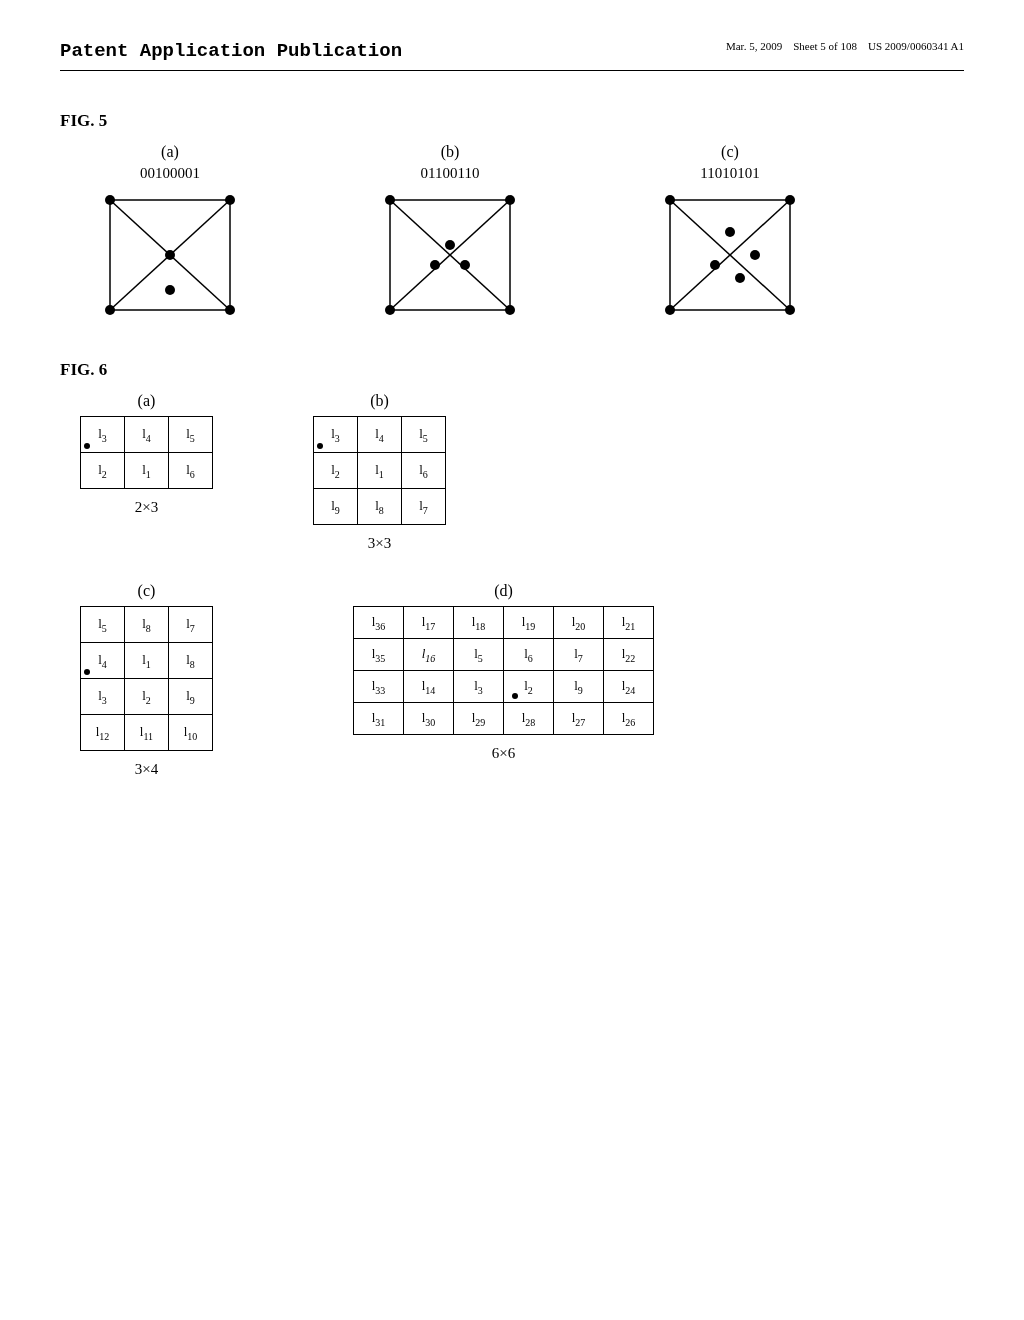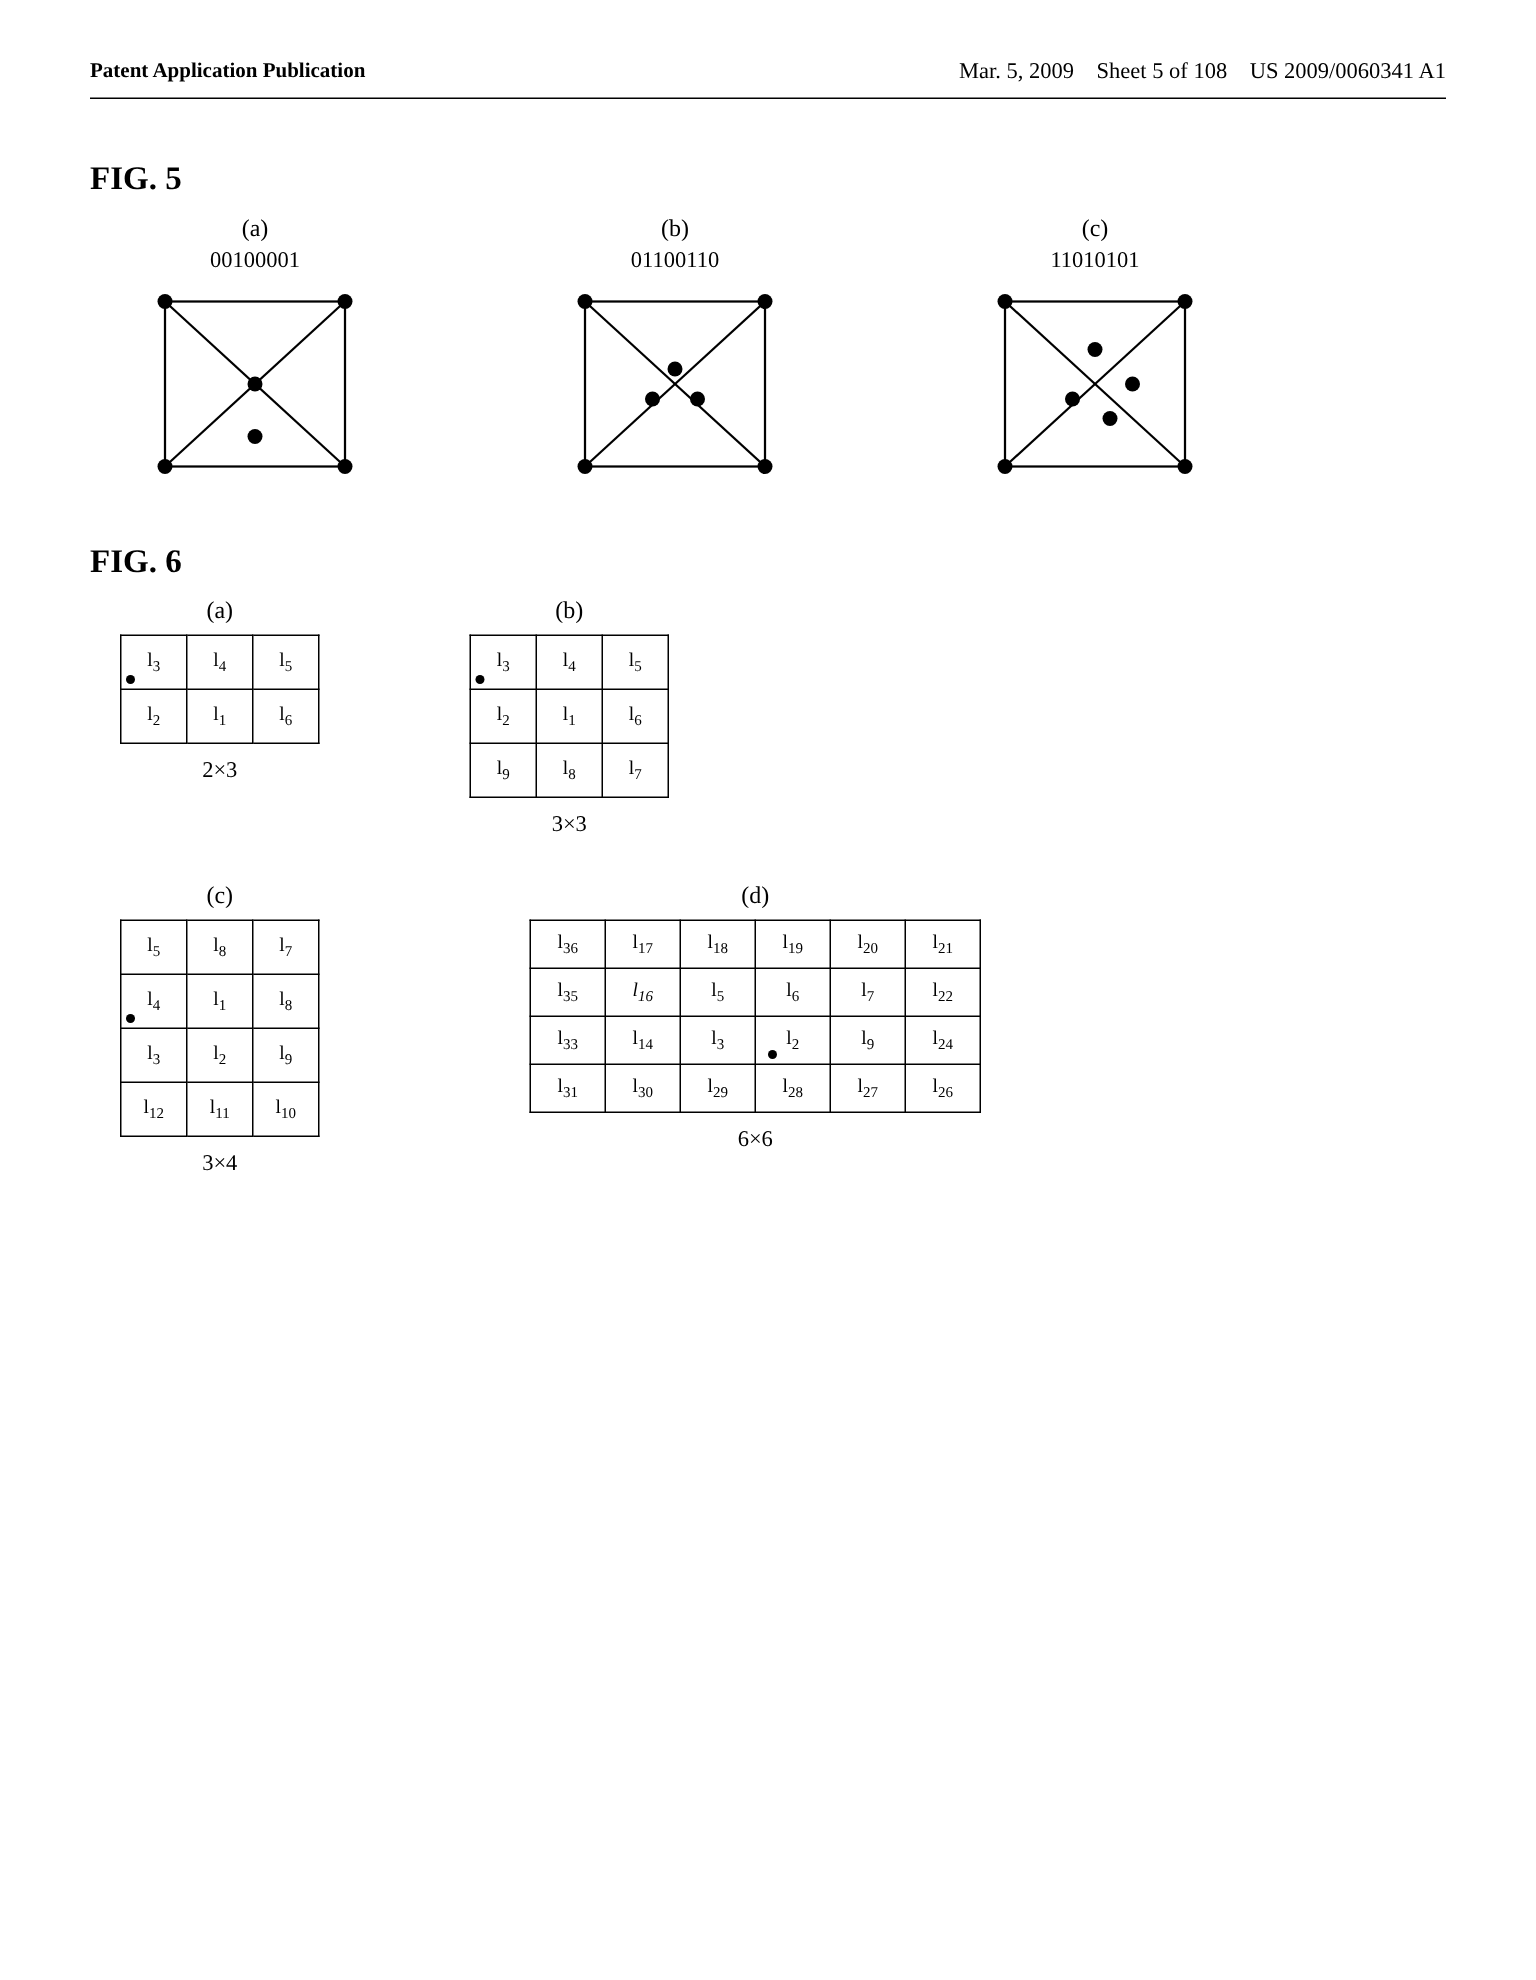--- a/index.html
+++ b/index.html
@@ -21,28 +21,29 @@
     .header {
       display: flex;
       justify-content: space-between;
       align-items: flex-start;
       margin-bottom: 40px;
       border-bottom: 1px solid #000;
       padding-bottom: 8px;
     }
     .header-left {
       font-weight: bold;
-      font-size: 14px;
+      font-size: 19px;
+      font-family: Liberation Mono, monospace;
     }
     .header-right {
-      font-size: 15px;
+      font-size: 11px;
       text-align: center;
     }
     .fig-label {
-      font-size: 22px;
+      font-size: 17px;
       font-weight: bold;
       margin-bottom: 12px;
     }
     .fig5-section {
       margin-top: 20px;
       margin-bottom: 40px;
     }
     .fig5-row {
       display: flex;
       justify-content: flex-start;

